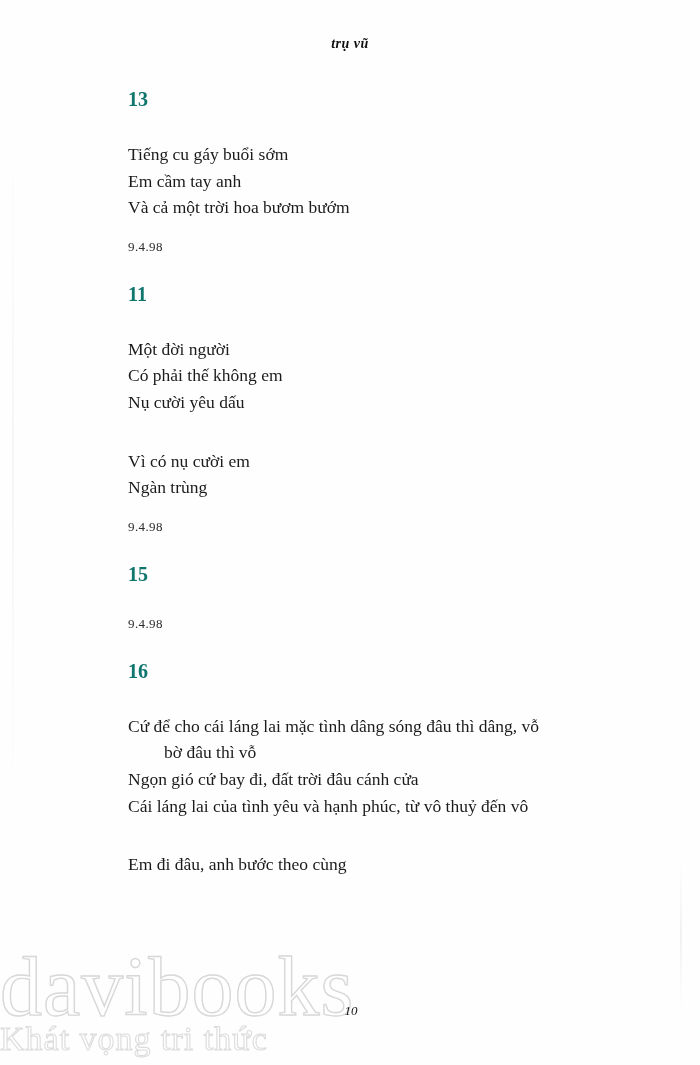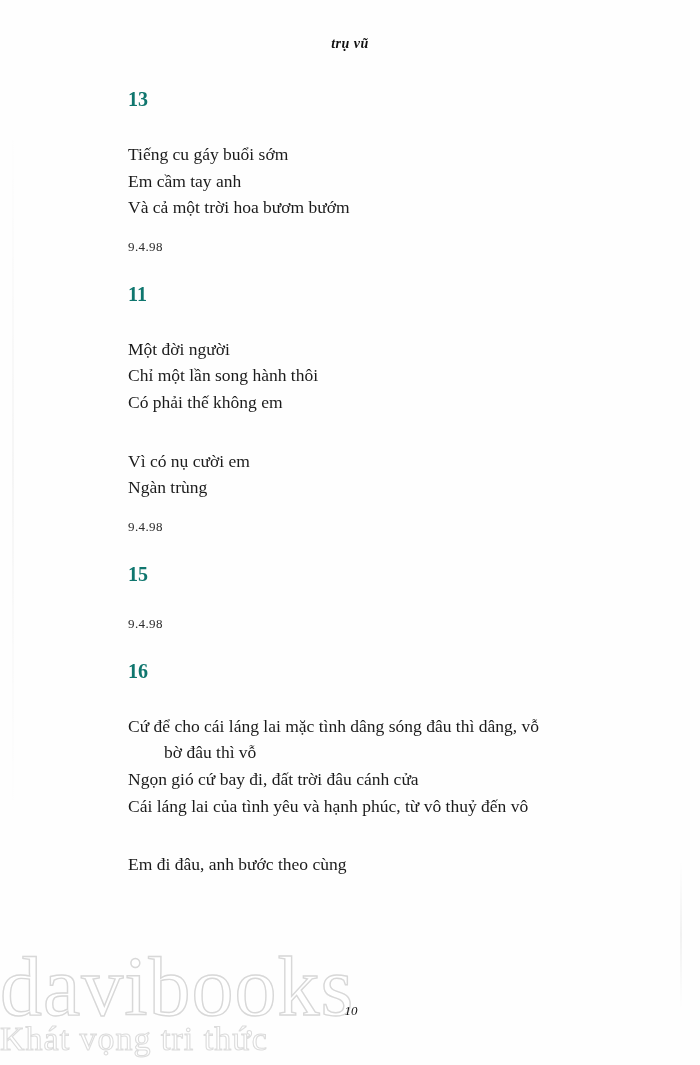--- a/index.html
+++ b/index.html
@@ -146,22 +146,22 @@
         <div class="line">Và cả một trời hoa bươm bướm</div>
       </div>
       <div class="poem-date">9.4.98</div>
       <div class="gap-after-date"></div>
     </div>
 
     <div class="poem-block">
       <div class="poem-number">11</div>
       <div class="stanza">
         <div class="line">Một đời người</div>
-        <div class="line">Chỉ một lần song hành thôi</div>
         <div class="line">Có phải thế không em</div>
+        <div class="line">Nụ cười yêu dấu</div>
       </div>
       <div class="gap-sm"></div>
       <div class="stanza">
         <div class="line">Vì có nụ cười em</div>
         <div class="line">Ngàn trùng</div>
       </div>
       <div class="poem-date">9.4.98</div>
       <div class="gap-after-date"></div>
     </div>
 

